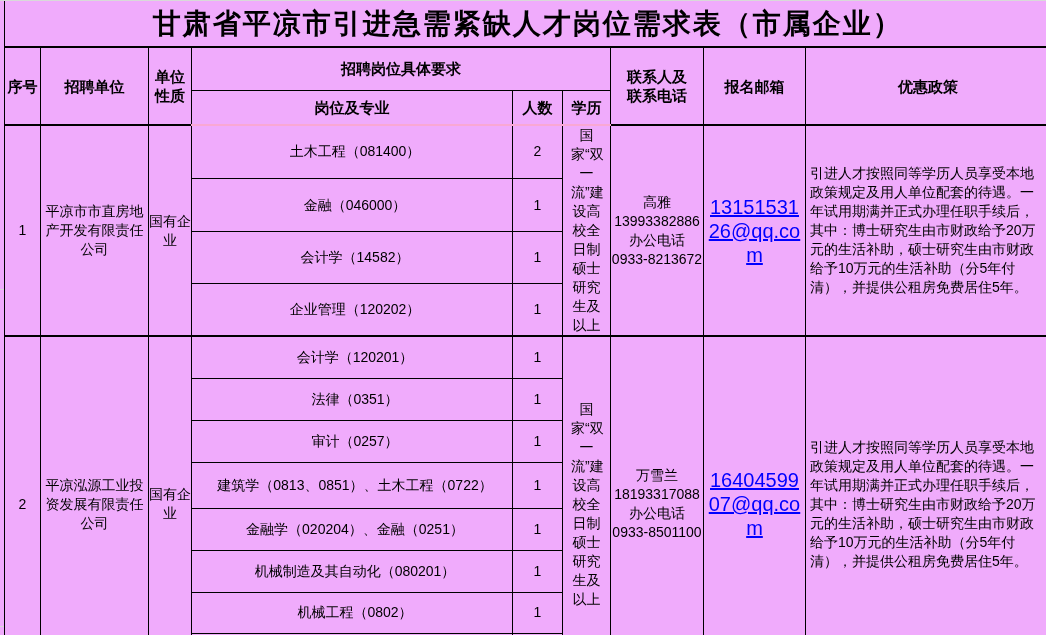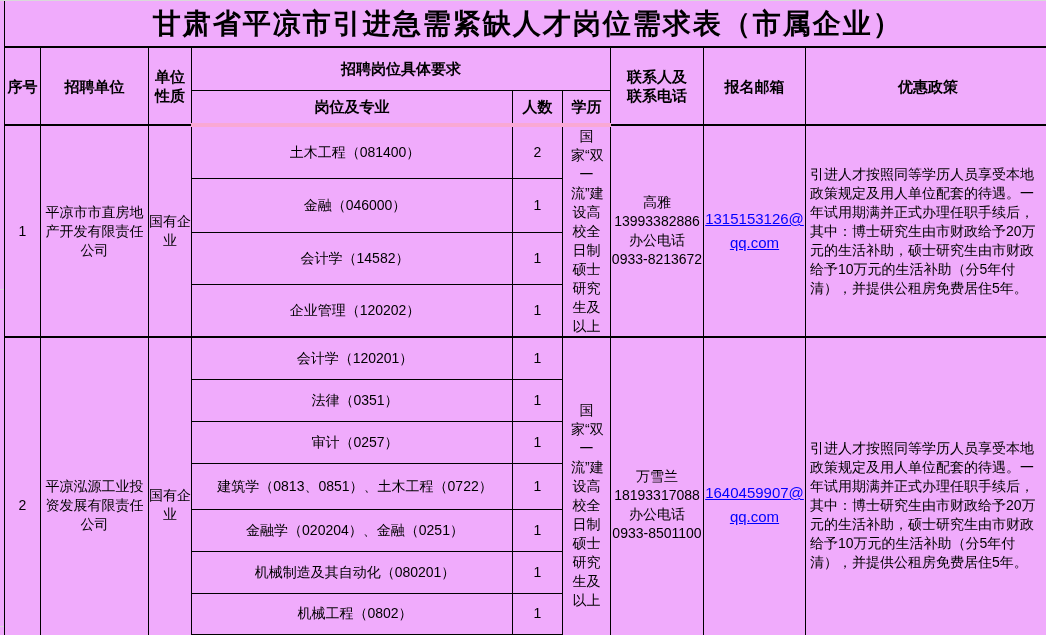--- a/index.html
+++ b/index.html
@@ -13,32 +13,32 @@
   .st.l{left:0;width:4px;}
 
   table{position:absolute;left:4px;top:1px;border-collapse:collapse;table-layout:fixed;width:1046px;}
   td,th{border:1px solid #000;padding:0;overflow:hidden;vertical-align:middle;}
   th{font-size:15px;font-weight:bold;text-align:center;line-height:19px;}
   td{font-size:14px;line-height:19px;}
 
   .title-cell{border-top:none;border-right:none;border-bottom:2px solid #000;
               font-size:28px;font-weight:bold;text-align:center;letter-spacing:2px;}
   tr.h2{border-bottom:2px solid #000;}
-  tr.h2 th{border-bottom:4px solid #f9a8d4;}
+  tr.h2 th{border-bottom:2px solid #f9a8d4;}
   tr.blockend{border-bottom:2px solid #000;}
   tr.blockend td{border-bottom:2px solid #000;}
   tr.partial td{border-bottom:none;}
 
   .c{text-align:center;}
   .emp{padding:0 4px;}
   .major{text-align:center;padding-left:8px;padding-right:2px;}
   .edu{padding:0 8px;}
   .preline{white-space:pre-line;}
   .policy{text-align:left;padding:2px 4px;line-height:19px;}
-  .email a{color:#0000ff;text-decoration:underline;font-size:15px;word-break:break-all;
+  .email a{color:#0000ff;text-decoration:underline;font-size:20px;word-break:break-all;
            display:inline-block;max-width:100px;line-height:24px;}
 </style>
 </head>
 <body>
 
 <div class="page">
   <div id="gl-top" class="gl"></div>
   <div id="gl-right" class="gl"></div>
   <i class="st" style="top:168px"></i>
   <i class="st" style="top:210px"></i>

